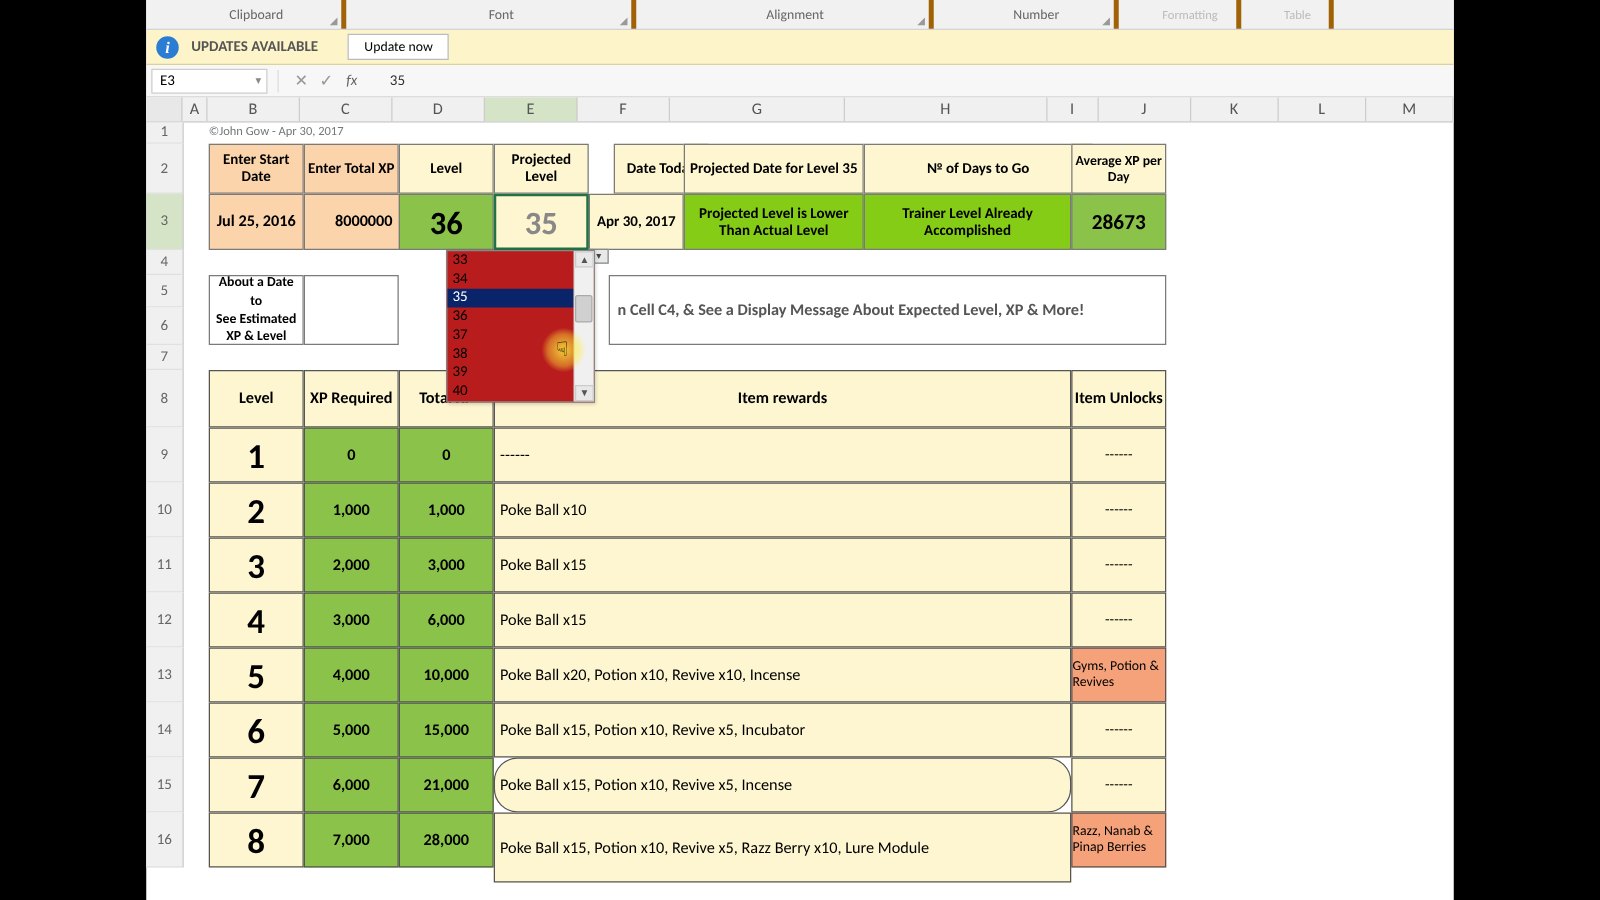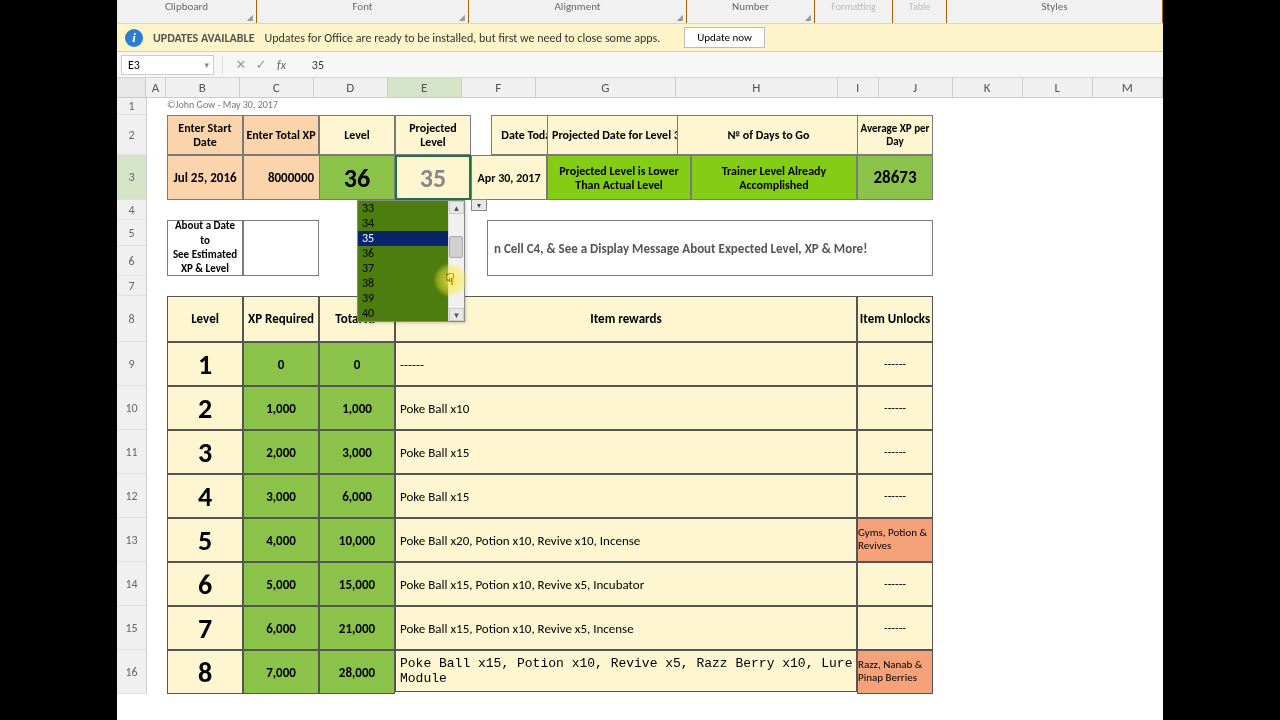--- a/index.html
+++ b/index.html
@@ -1,20 +1,20 @@
 <!DOCTYPE html>
 <html><head>
 <meta charset="utf-8">
 <style>
 * { margin: 0; padding: 0; box-sizing: border-box; font-family: Calibri, Arial, sans-serif; }
 body { background: #000; width: 1280px; height: 720px; overflow: hidden; position: relative; }
 .app { position: absolute; left: 117px; top: 0; width: 1046px; height: 720px; background: #fff; }
 
 .ribbon-groups { height: 24px; background: #f1f1f1; display: flex; border-bottom: 1px solid #d4d4d4; font-size: 11px; color: #666; }
-.rg { display: flex; justify-content: center; border-right: 1px solid #a16207; position: relative; }
+.rg { display: flex; align-items: center; justify-content: center; border-right: 4px solid #a16207; position: relative; margin-left: 20px; }
 .rg .expand { position: absolute; right: 3px; bottom: 1px; font-size: 8px; color: #999; }
 
 .msgbar { height: 28px; background: #fdf5c9; border-bottom: 1px solid #d9d29a; display: flex; align-items: center; padding: 0 8px; font-size: 12px; color: #333; gap: 10px; }
 .msgbar .info-icon { width: 18px; height: 18px; border-radius: 50%; background: #2b7cd3; color: #fff; display: flex; align-items: center; justify-content: center; font-weight: bold; font-size: 13px; font-style: italic; font-family: Georgia, serif; }
 .msgbar .title { font-weight: bold; text-transform: uppercase; color: #555; }
 .msgbar .btn { background: #fff; border: 1px solid #bbb; padding: 3px 12px; font-size: 11px; margin-left: 14px; cursor: pointer; }
 
 .fbar { height: 26px; background: #f7f7f7; border-bottom: 1px solid #d4d4d4; display: flex; align-items: center; }
 .namebox { width: 93px; height: 20px; margin-left: 4px; border: 1px solid #ccc; background: #fff; display: flex; align-items: center; padding: 0 6px; font-size: 12px; position: relative; }
 .namebox::after { content: '▾'; position: absolute; right: 4px; font-size: 9px; color: #888; }
@@ -43,21 +43,21 @@
 .green { background: #8bc34a; }
 .coral { background: #84cc16; }
 .white { background: #fff; }
 
 .copyright { position: absolute; left: 50px; top: 0; height: 17px; font-size: 10px; color: #777; }
 
 .hdrcell { font-weight: bold; font-size: 12px; line-height: 1.2; }
 .bignum { font-size: 26px; font-weight: bold; }
 .gray { color: #888; }
 
-.dropdown { position: absolute; background: #4d7c0f; border: 1px solid #888; box-shadow: 1px 1px 3px rgba(0,0,0,0.2); z-index: 100; font-size: 12px; width: 108px; }
+.dropdown { position: absolute; background: #b91c1c; border: 1px solid #888; box-shadow: 1px 1px 3px rgba(0,0,0,0.2); z-index: 100; font-size: 12px; width: 119px; }
 .dditem { flex: 1; padding: 0 4px; height: 15px; line-height: 15px; cursor: pointer; }
 .dditem.sel { background: #0a246a; color: #fff; }
 .ddscroll { width: 16px; background: #f0f0f0; border-left: 1px solid #ddd; display: flex; flex-direction: column; }
 .ddarr { height: 13px; text-align: center; font-size: 8px; color: #555; line-height: 13px; background: #e8e8e8; border: 1px solid #ccc; }
 .ddtrack { flex: 1; position: relative; }
 .ddthumb { position: absolute; width: 14px; left: 0; height: 22px; top: 22px; background: #d0d0d0; border: 1px solid #aaa; border-radius: 2px; }
 
 .cursor-glow { position: absolute; width: 36px; height: 36px; border-radius: 50%; background: radial-gradient(circle, rgba(255,235,59,0.85) 0%, rgba(255,235,59,0.4) 50%, rgba(255,235,59,0) 70%); z-index: 200; pointer-events: none; }
 .cursor-hand { position: absolute; z-index: 201; font-size: 16px; color: #000; pointer-events: none; }
 
@@ -92,29 +92,25 @@
     <div class="rg" style="width:128px">
         <span>Number</span>
         <span class="expand">◢</span>
       </div>
     <div class="rg" style="width:78px; font-size:10px; color:#bbb">
         <span>Formatting</span>
       </div>
     <div class="rg" style="width:54px; font-size:10px; color:#bbb">
         <span>Table</span>
       </div>
-    <div class="rg" style="flex:1">
-        <span>Styles</span>
-      </div>
   </div>
 
   <div class="msgbar">
     <div class="info-icon">i</div>
     <span class="title">UPDATES AVAILABLE</span>
-    <span>Updates for Office are ready to be installed, but first we need to close some apps.</span>
     <button class="btn">Update now</button>
   </div>
 
   <div class="fbar">
     <div class="namebox">
         <span>E3</span>
       </div>
     <div class="sep"></div>
     <div class="fxbtn">✕</div>
     <div class="fxbtn">✓</div>
@@ -152,29 +148,29 @@
       <div class="rh" style="top:198px;height:46px">8</div>
       <div class="rh" style="top:244px;height:44px">9</div>
       <div class="rh" style="top:288px;height:44px">10</div>
       <div class="rh" style="top:332px;height:44px">11</div>
       <div class="rh" style="top:376px;height:44px">12</div>
       <div class="rh" style="top:420px;height:44px">13</div>
       <div class="rh" style="top:464px;height:44px">14</div>
       <div class="rh" style="top:508px;height:44px">15</div>
       <div class="rh" style="top:552px;height:44px">16</div>
 
-      <div class="copyright">©John Gow - May 30, 2017</div>
+      <div class="copyright">©John Gow - Apr 30, 2017</div>
 
       <div class="cell peach hdrcell" style="left:50px;top:17px;width:76px;height:40px">Enter Start Date</div>
       <div class="cell peach hdrcell" style="left:126px;top:17px;width:76px;height:40px">Enter Total XP</div>
       <div class="cell yellow hdrcell" style="left:202px;top:17px;width:76px;height:40px">Level</div>
       <div class="cell yellow hdrcell" style="left:278px;top:17px;width:76px;height:40px">Projected Level</div>
       <div class="cell yellow hdrcell" style="left:374px;top:17px;width:76px;height:40px">Date Today</div>
       <div class="cell yellow hdrcell" style="left:430px;top:17px;width:144px;height:40px">Projected Date for Level 35</div>
-      <div class="cell yellow hdrcell" style="left:560px;top:17px;width:183px;height:40px">№ of Days to Go</div>
+      <div class="cell yellow hdrcell" style="left:574px;top:17px;width:183px;height:40px">№ of Days to Go</div>
       <div class="cell yellow hdrcell" style="left:740px;top:17px;width:76px;height:40px;font-size:11px">Average XP per Day</div>
 
       <div class="cell peach" style="left:50px;top:57px;width:76px;height:45px;font-weight:bold">Jul 25, 2016</div>
       <div class="cell peach" style="left:126px;top:57px;width:96px;height:45px;font-weight:bold">8000000</div>
       <div class="cell green bignum" style="left:202px;top:57px;width:76px;height:45px">36</div>
       <div class="cell yellow bignum gray" style="left:278px;top:57px;width:76px;height:45px">35</div>
       <div class="cell yellow" style="left:354px;top:57px;width:76px;height:45px;font-size:12px;font-weight:bold">Apr 30, 2017</div>
       <div class="cell coral" style="left:430px;top:57px;width:144px;height:45px;font-weight:bold;font-size:12px">Projected Level is Lower Than Actual Level</div>
       <div class="cell coral" style="left:574px;top:57px;width:166px;height:45px;font-weight:bold;font-size:12px">Trainer Level Already Accomplished</div>
       <div class="cell green" style="left:740px;top:57px;width:76px;height:45px;font-weight:bold;font-size:17px">28673</div>
@@ -223,26 +219,26 @@
           <div class="tblcell tblreward" style="left: 278px; top: 420px; width: 462px; height: 44px;">Poke Ball x20, Potion x10, Revive x10, Incense</div>
           <div class="tblcell tblunlock special" style="left: 740px; top: 420px; width: 76px; height: 44px;">Gyms, Potion &amp; Revives</div>
           <div class="tblcell tbllevel" style="left: 50px; top: 464px; width: 76px; height: 44px;">6</div>
           <div class="tblcell tblxp" style="left: 126px; top: 464px; width: 76px; height: 44px;">5,000</div>
           <div class="tblcell tblxp" style="left: 202px; top: 464px; width: 76px; height: 44px;">15,000</div>
           <div class="tblcell tblreward" style="left: 278px; top: 464px; width: 462px; height: 44px;">Poke Ball x15, Potion x10, Revive x5, Incubator</div>
           <div class="tblcell tblunlock" style="left: 740px; top: 464px; width: 76px; height: 44px;">------</div>
           <div class="tblcell tbllevel" style="left: 50px; top: 508px; width: 76px; height: 44px;">7</div>
           <div class="tblcell tblxp" style="left: 126px; top: 508px; width: 76px; height: 44px;">6,000</div>
           <div class="tblcell tblxp" style="left: 202px; top: 508px; width: 76px; height: 44px;">21,000</div>
-          <div class="tblcell tblreward" style="left: 278px; top: 508px; width: 462px; height: 44px;">Poke Ball x15, Potion x10, Revive x5, Incense</div>
+          <div class="tblcell tblreward" style="left: 278px; top: 508px; width: 462px; height: 44px; border-radius: 19px;">Poke Ball x15, Potion x10, Revive x5, Incense</div>
           <div class="tblcell tblunlock" style="left: 740px; top: 508px; width: 76px; height: 44px;">------</div>
           <div class="tblcell tbllevel" style="left: 50px; top: 552px; width: 76px; height: 44px;">8</div>
           <div class="tblcell tblxp" style="left: 126px; top: 552px; width: 76px; height: 44px;">7,000</div>
           <div class="tblcell tblxp" style="left: 202px; top: 552px; width: 76px; height: 44px;">28,000</div>
-          <div class="tblcell tblreward" style="left: 278px; top: 552px; width: 462px; height: 42px; font-family: Liberation Mono, monospace;">Poke Ball x15, Potion x10, Revive x5, Razz Berry x10, Lure Module</div>
+          <div class="tblcell tblreward" style="left: 278px; top: 552px; width: 462px; height: 56px;">Poke Ball x15, Potion x10, Revive x5, Razz Berry x10, Lure Module</div>
           <div class="tblcell tblunlock special" style="left: 740px; top: 552px; width: 76px; height: 44px;">Razz, Nanab &amp; Pinap Berries</div>
         </div>
 
       <div class="dropdown" style="left:240px;top:102px">
         <div style="display:flex">
           <div style="flex:1" id="dd-items">
               <div class="dditem">33</div>
               <div class="dditem">34</div>
               <div class="dditem sel">35</div>
               <div class="dditem">36</div>

